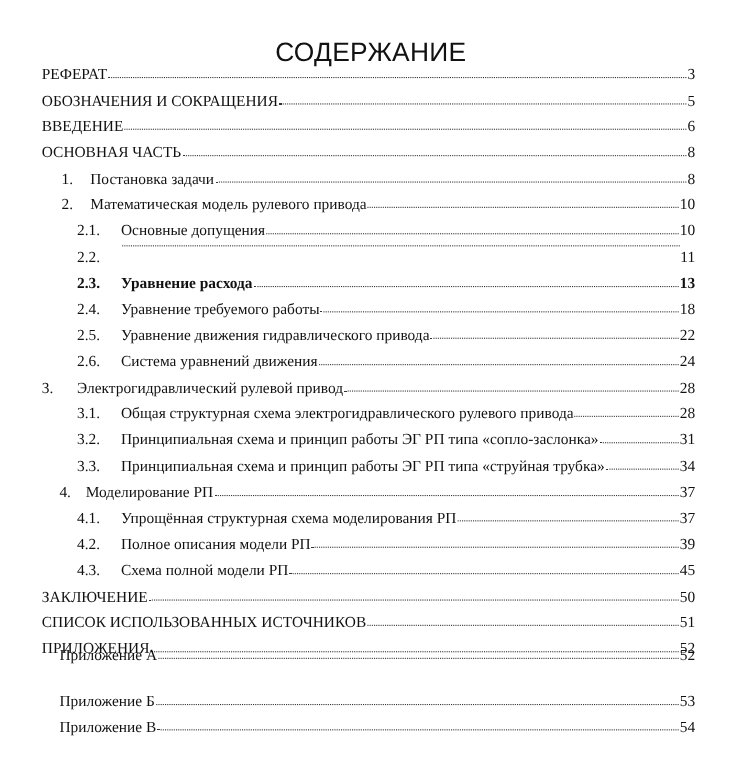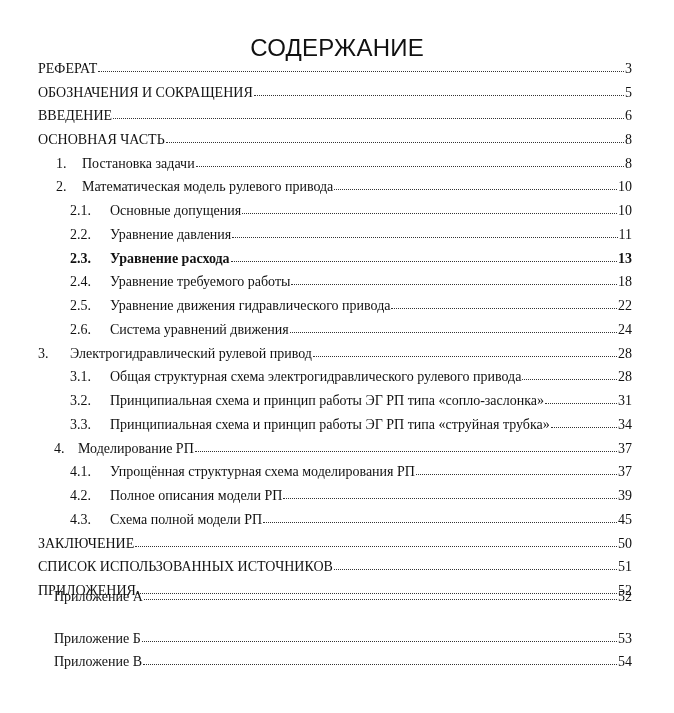--- a/index.html
+++ b/index.html
@@ -63,23 +63,22 @@
     <span class="label">Математическая модель рулевого привода</span>
     <span class="leader"></span>
     <span class="page">10</span>
   </div>
   <div class="row" style="top:142px;left:70px;width:562px;">
     <span class="num" style="width:40px">2.1.</span>
     <span class="label">Основные допущения</span>
     <span class="leader"></span>
     <span class="page">10</span>
   </div>
-  <div class="row" style="top:166px;left:70px;width:562px;">
+  <div class="row" style="top:166px;left:70px;width:562px;align-items:flex-end;">
     <span class="num" style="width:40px">2.2.</span>
-    <span class="label">Уравнение давления</span>
     <span class="leader"></span>
     <span class="page">11</span>
   </div>
   <div class="row" style="top:190px;left:70px;width:562px;font-weight:bold;">
     <span class="num" style="width:40px">2.3.</span>
     <span class="label">Уравнение расхода</span>
     <span class="leader"></span>
     <span class="page">13</span>
   </div>
   <div class="row" style="top:213px;left:70px;width:562px;">

